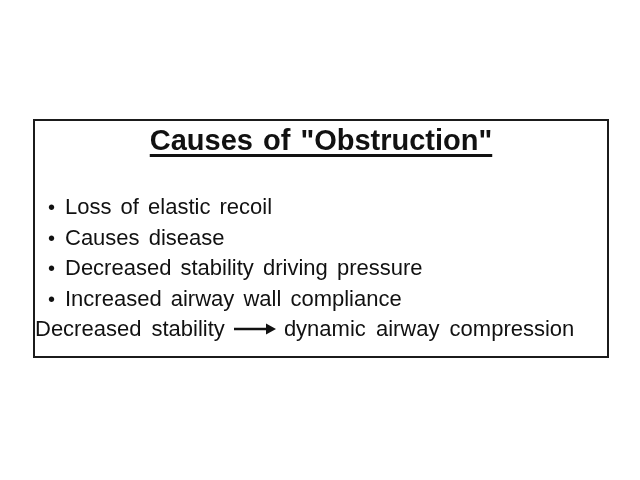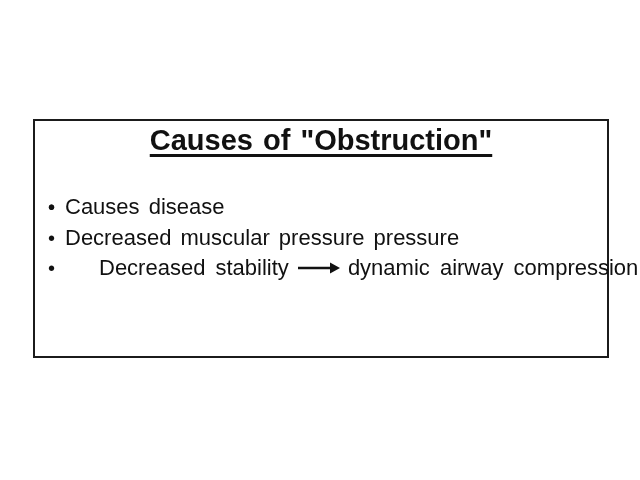--- a/index.html
+++ b/index.html
@@ -56,45 +56,44 @@
     white-space: nowrap;
   }
   .bullet-marker {
     position: absolute;
     left: 13px;
     top: 0;
     font-size: 20px;
   }
   .subline {
     margin: 0;
-    padding-left: 64px;
     font-size: 22px;
     line-height: 30.5px;
     word-spacing: 4px;
     white-space: nowrap;
   }
   .arrow-icon {
     display: inline-block;
     vertical-align: middle;
     margin: 0 7px 3px 8px;
   }
 </style>
 </head>
 <body>
 
 <div class="stage">
   <div class="content-box">
 
     <h1 class="slide-title"><span class="title-text">Causes of "Obstruction"</span></h1>
 
     <ul class="bullet-list">
-      <li><span class="bullet-marker">•</span></li>
+      <li><span class="bullet-marker">•</span><span>Loss of elastic recoil</span></li>
       <li><span class="bullet-marker">•</span><span>Causes disease</span></li>
-      <li><span class="bullet-marker">•</span><span>Decreased muscular pressure pressure</span></li>
-      <li><span class="bullet-marker">•</span></li>
+      <li><span class="bullet-marker">•</span><span>Decreased stability driving pressure</span></li>
+      <li><span class="bullet-marker">•</span><span>Increased airway wall compliance</span></li>
     </ul>
 
     <p class="subline"><span>Decreased stability</span><svg class="arrow-icon" width="44" height="14" viewBox="0 0 44 14" xmlns="http://www.w3.org/2000/svg">
           <line x1="1" y1="7" x2="35" y2="7" stroke="#111111" stroke-width="2.3"></line>
           <polygon points="33,1.5 43,7 33,12.5" fill="#111111"></polygon>
         </svg><span>dynamic airway compression</span></p>
 
   </div>
 </div>
 

